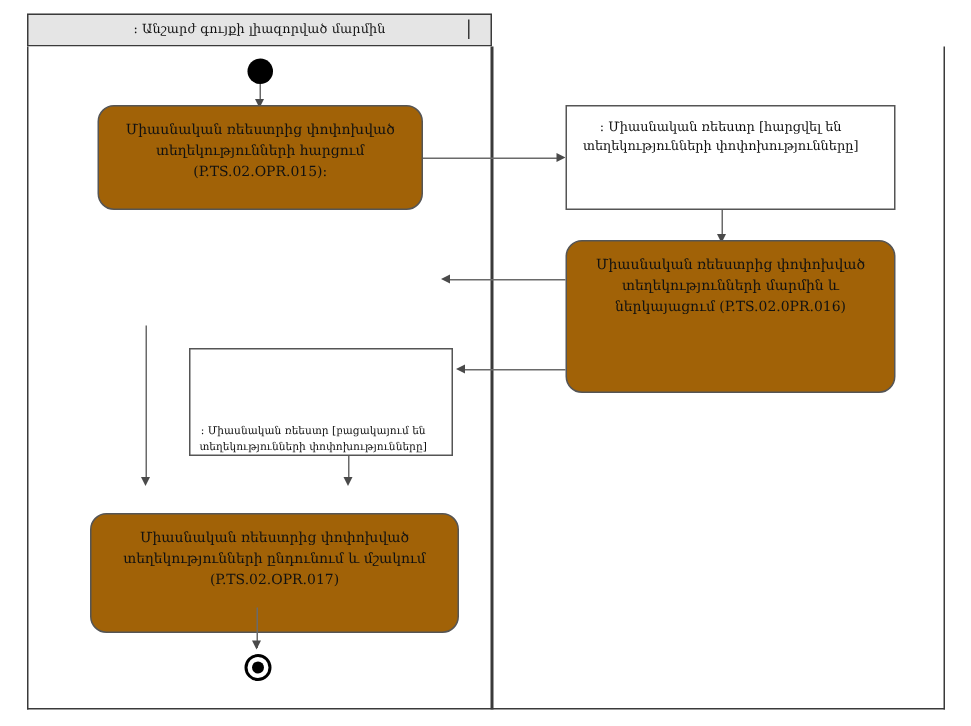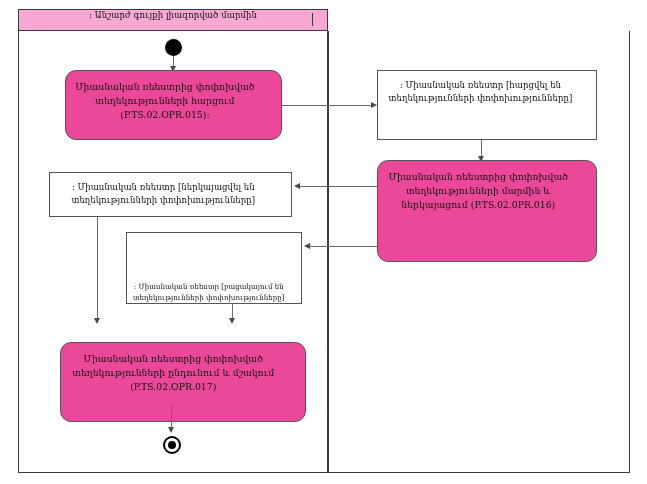--- a/index.html
+++ b/index.html
@@ -1,27 +1,27 @@
 <!DOCTYPE html>
 <html><head>
 <meta charset="utf-8">
 <style>
   html,body{margin:0;padding:0;background:#ffffff;}
   body{font-family:"DejaVu Serif","Liberation Serif",serif;}
   #canvas{position:relative;width:647px;height:484px;background:#ffffff;overflow:hidden;}
 
   .lane-header{position:absolute;box-sizing:border-box;border:1px solid #3a3a3a;
-    display:flex;align-items:flex-start;justify-content:center;background:#f9a8d4;}
+    display:flex;align-items:center;justify-content:center;background:#e5e5e5;}
   .lane-header .lbl{font-size:8.5px;color:#111;letter-spacing:.1px;text-align:center;
     white-space:nowrap;}
   .lane-body{position:absolute;box-sizing:border-box;border:1px solid #3a3a3a;border-top:none;background:#fff;}
 
   
   .action{position:absolute;box-sizing:border-box;border:1px solid #555;border-radius:11px;
-    background:#ec4899;display:flex;align-items:flex-start;justify-content:flex-start;
+    background:#a16207;display:flex;align-items:flex-start;justify-content:center;
     padding-top:9px;}
   .action .txt{font-size:9.3px;line-height:14px;color:#111;text-align:center;width:92%;}
 
   .objnode{position:absolute;box-sizing:border-box;border:1px solid #555;background:#fff;
     display:flex;align-items:flex-start;justify-content:flex-start;padding-top:8px;}
   .objnode .txt{font-size:8.6px;line-height:13px;color:#111;text-align:center;width:94%;}
   .objnode.small .txt{font-size:7.1px;line-height:11px;margin-top:40px;}
 
   
   .initial{position:absolute;width:17px;height:17px;border-radius:50%;background:#000;}
@@ -59,23 +59,20 @@
   <div class="edge-v" style="left:173px;top:56px;height:13px;"></div>
   <div class="arrow-d" style="left:170px;top:66px;"></div>
 
   <div class="action" style="left:65px;top:70px;width:217px;height:70px;">
     <span class="txt">Միասնական ռեեստրից փոփոխված տեղեկությունների հարցում (P.TS.02.OPR.015):</span>
   </div>
 
   <div class="edge-h" style="left:282px;top:105px;width:92px;"></div>
   <div class="arrow-r" style="left:371px;top:102px;"></div>
 
-  <div class="objnode" style="left:49px;top:172px;width:243px;height:45px;">
-    <span class="txt">: Միասնական ռեեստր [ներկայացվել են տեղեկությունների փոփոխությունները]</span>
-  </div>
 
   <div class="objnode small" style="left:126px;top:232px;width:176px;height:72px;">
     <span class="txt">: Միասնական ռեեստր [բացակայում են տեղեկությունների փոփոխությունները]</span>
   </div>
 
   <div class="edge-v" style="left:97px;top:217px;height:104px;"></div>
   <div class="arrow-d" style="left:94px;top:318px;"></div>
 
   <div class="edge-v" style="left:232px;top:304px;height:17px;"></div>
   <div class="arrow-d" style="left:229px;top:318px;"></div>

